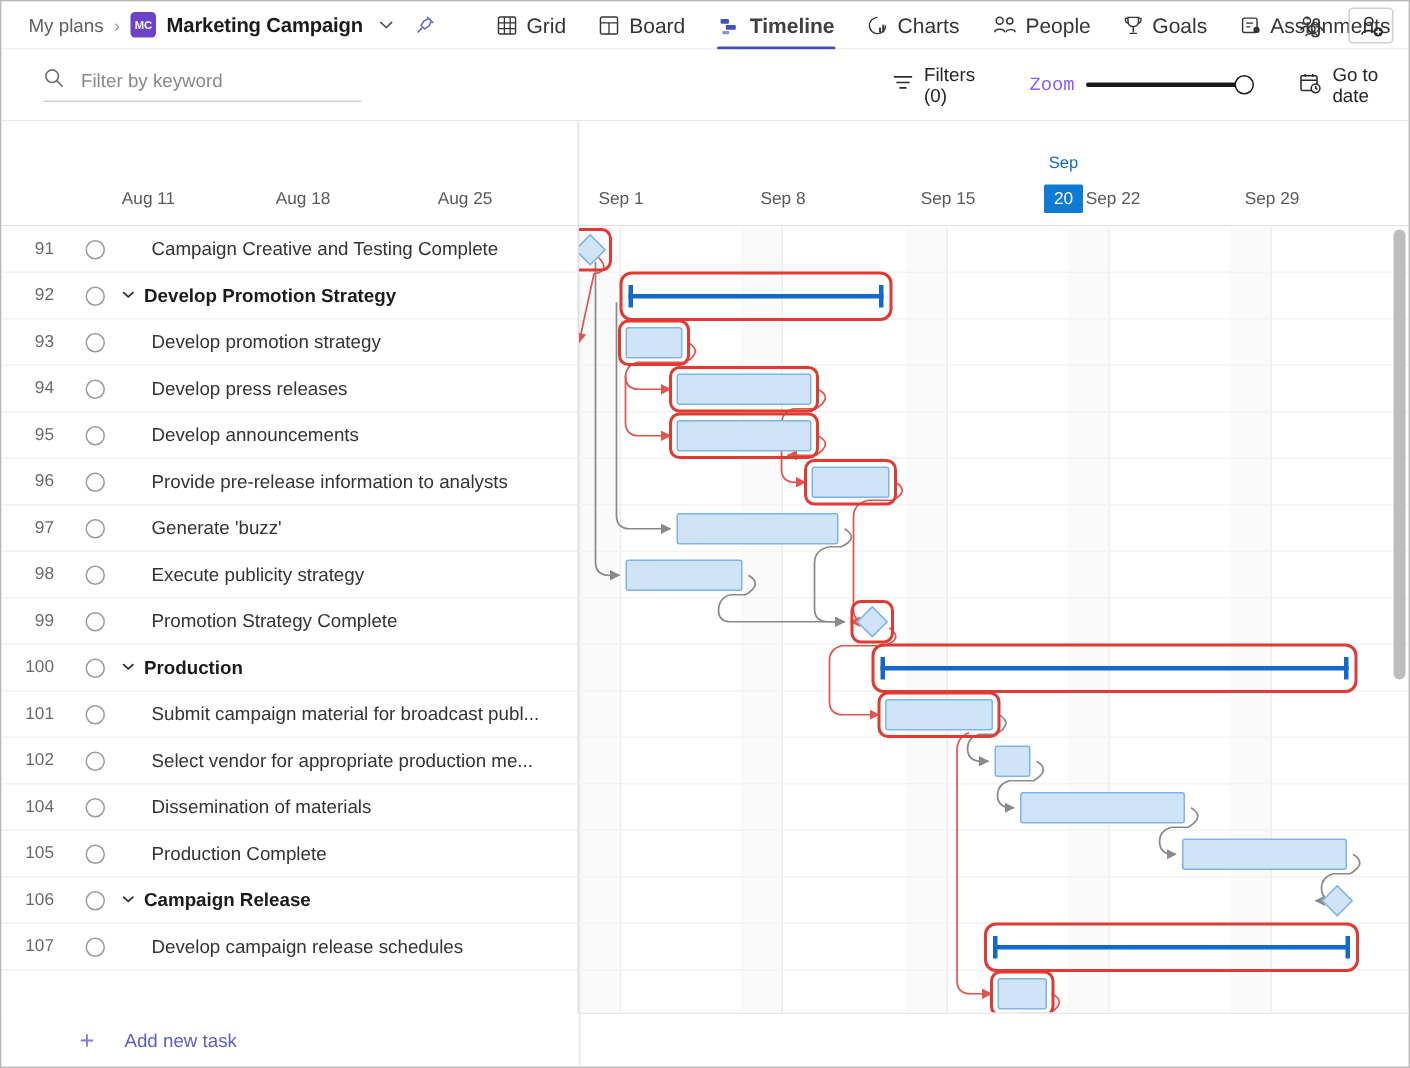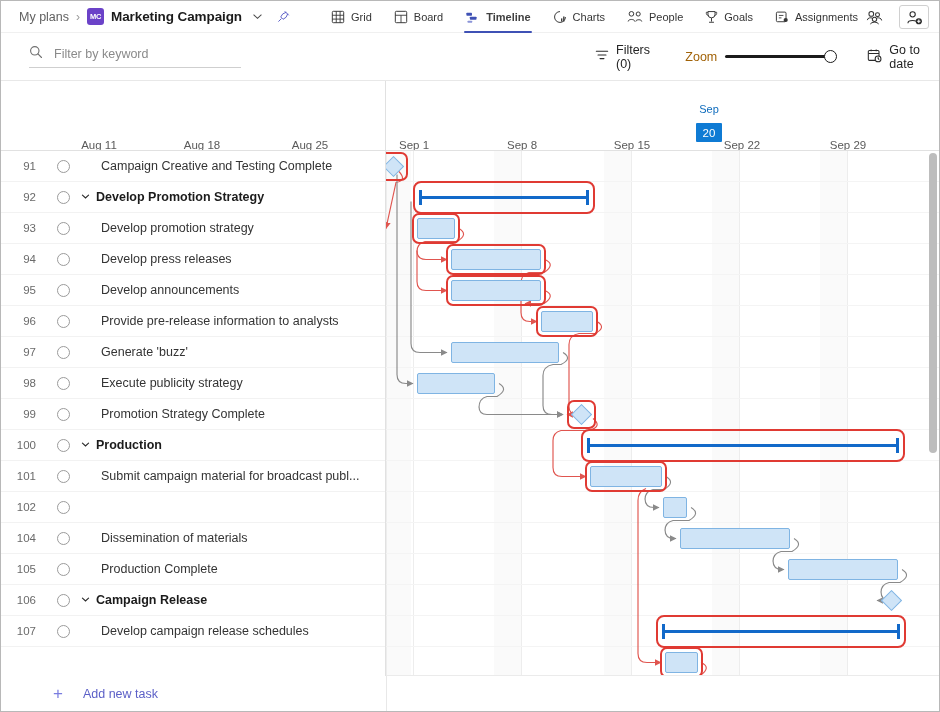--- a/index.html
+++ b/index.html
@@ -41,21 +41,21 @@
   .chev-dd {
     margin-left:10px; color:#4a4a4a; cursor:pointer; font-size:11px;
     display:inline-flex; align-items:center;
   }
   .pin-btn { margin-left:14px; cursor:pointer; display:inline-flex; }
 
   .nav-tabs { display:flex; align-items:center; margin-left:30px; height:32px; }
   .tab {
     display:flex; align-items:center; gap:6px;
     height:32px; padding:0 11px; cursor:pointer;
-    color:#353535; font-size:11px; position:relative;
+    color:#353535; font-size:14px; position:relative;
   }
   .tab.active { color:#404040; font-weight:bold; }
   .tab.active::after {
     content:""; position:absolute; left:10px; right:10px; bottom:0;
     height:2px; background:#3f51b5; border-radius:1px;
   }
   .tab svg { display:block; }
 
   .topbar-right {
     position:absolute; right:10px; top:0; height:32px;
@@ -79,42 +79,42 @@
     border:0; outline:0; font-size:12.5px; width:178px;
     font-family:"Liberation Sans", sans-serif; color:#7f1d1d; background:transparent;
   }
   .searchwrap input::placeholder { color:#8a8a8a; }
 
   .tool-right { position:absolute; left:588px; display:flex; align-items:center; }
   .tool-item {
     display:flex; align-items:center; gap:7px; cursor:pointer;
     color:#242424; font-size:12.5px; padding:0 6px;
   }
-  .zoom-label { color:#a16207; font-size:12.5px; margin-left:24px; margin-right:8px;}
+  .zoom-label { color:#8b5cf6; font-size:12.5px; margin-left:24px; margin-right:8px;font-family:Liberation Mono, monospace;}
   .zoom-slider { position:relative; width:110px; height:16px; display:flex; align-items:center; cursor:pointer;}
   .zoom-track { width:110px; height:2.5px; background:#1b1b1b; border-radius:2px;}
   .zoom-thumb {
     position:absolute; right:-2px; top:1px;
     width:13px; height:13px; border-radius:50%;
     background:#fff; border:1.8px solid #1b1b1b;
   }
   .goto { margin-left:26px; }
 
   
   .datehdr {
     position:absolute; left:0; top:80px; width:938px; height:70px;
     background:#fff; overflow:hidden;
   }
   .left-hdr {
     position:absolute; left:0; top:0; width:385px; height:70px;
     background:#fff; border-right:1px solid #e1e1e1;
   }
   .gantt-hdr { position:absolute; left:385px; top:0; right:0; height:70px; }
   .tick-label {
-    position:absolute; bottom:0; font-size:11.5px; color:#5a5a5a;
+    position:absolute; bottom:12px; font-size:11.5px; color:#5a5a5a;
     transform:translateX(-50%); white-space:nowrap;
   }
   .today-month {
     position:absolute; font-size:11px; color:#0f6cbd; font-weight:normal;
     transform:translateX(-50%); white-space:nowrap;
   }
   .today-chip {
     position:absolute; background:#0f7bd4; color:#fff;
     font-size:11.5px; width:26px; height:19px;
     display:flex; align-items:center; justify-content:center;
@@ -467,20 +467,23 @@
             <div class="circle"></div>
           </div>
           <div class="row-name indent">
             <span>Submit campaign material for broadcast publ...</span>
           </div>
         </div>
         <div class="row">
           <div class="row-id">102</div>
           <div class="row-check">
             <div class="circle"></div>
+          </div>
+          <div class="row-name indent">
+            <span>Select vendor for appropriate production me...</span>
           </div>
         </div>
         <div class="row">
           <div class="row-id">104</div>
           <div class="row-check">
             <div class="circle"></div>
           </div>
           <div class="row-name indent">
             <span>Dissemination of materials</span>
           </div>

